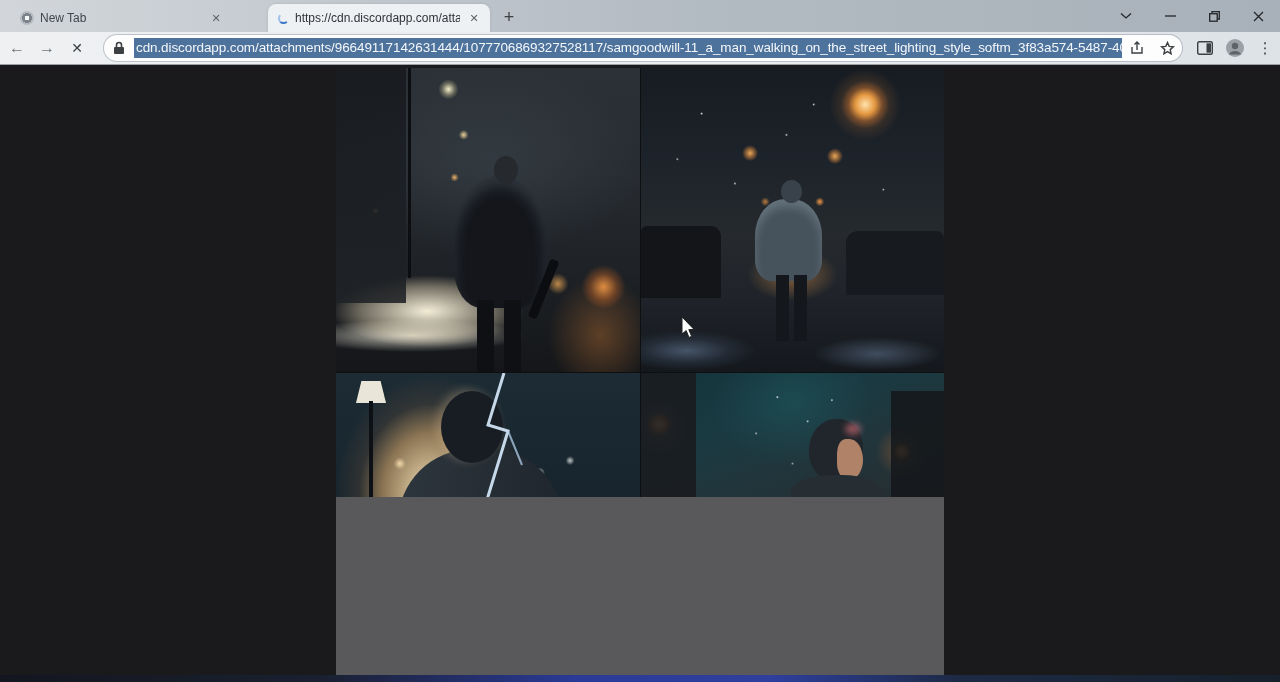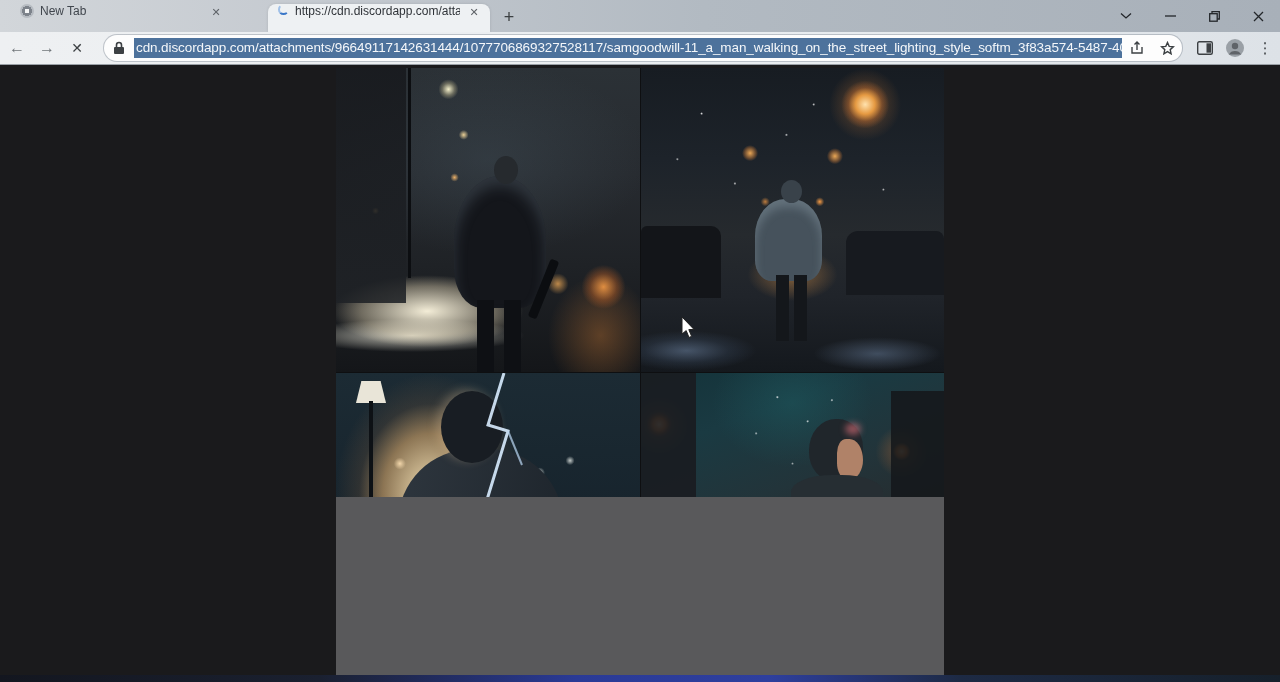--- a/index.html
+++ b/index.html
@@ -4,21 +4,21 @@
 <style>
   * { margin:0; padding:0; box-sizing:border-box; }
   html,body { width:1280px; height:682px; overflow:hidden; background:#1a1a1c;
               font-family:"Liberation Sans", sans-serif; }
   .window { position:relative; width:1280px; height:682px; }
 
   
   .tabstrip { position:absolute; left:0; top:0; width:1280px; height:32px;
     background:linear-gradient(90deg,#d2d6da 0%,#c6cbd1 22%,#b2bac2 55%,#a8b0b9 100%);
     display:flex; align-items:flex-end; }
-  .tab { height:28px; display:flex; padding:0 8px 0 10px;
+  .tab { height:28px; display:flex; align-items:center; padding:0 8px 0 10px;
          font-size:12px; color:#40464d; }
   .tab-inactive { width:222px; margin-left:10px; }
   .tab-active { width:222px; background:#eef1f3; border-radius:8px 8px 0 0;
                 box-shadow:0 0 3px rgba(0,0,0,.12); color:#2f3338;margin-left:36px; }
   .tab-title { flex:1; white-space:nowrap; overflow:hidden; margin:0 6px; }
   .tab-close { width:16px; height:16px; border-radius:50%; display:flex; align-items:center;
                justify-content:center; font-size:11px; color:#5f6368; cursor:default; }
   .chrome-ball { width:14px; height:14px; border-radius:50%; flex:none;
     background:radial-gradient(circle at 50% 50%, #f5f6f7 0 2.5px, #7d838b 2.5px 5px, #b6bbc1 5px); }
   .throbber { width:11px; height:11px; border-radius:50%; flex:none;

